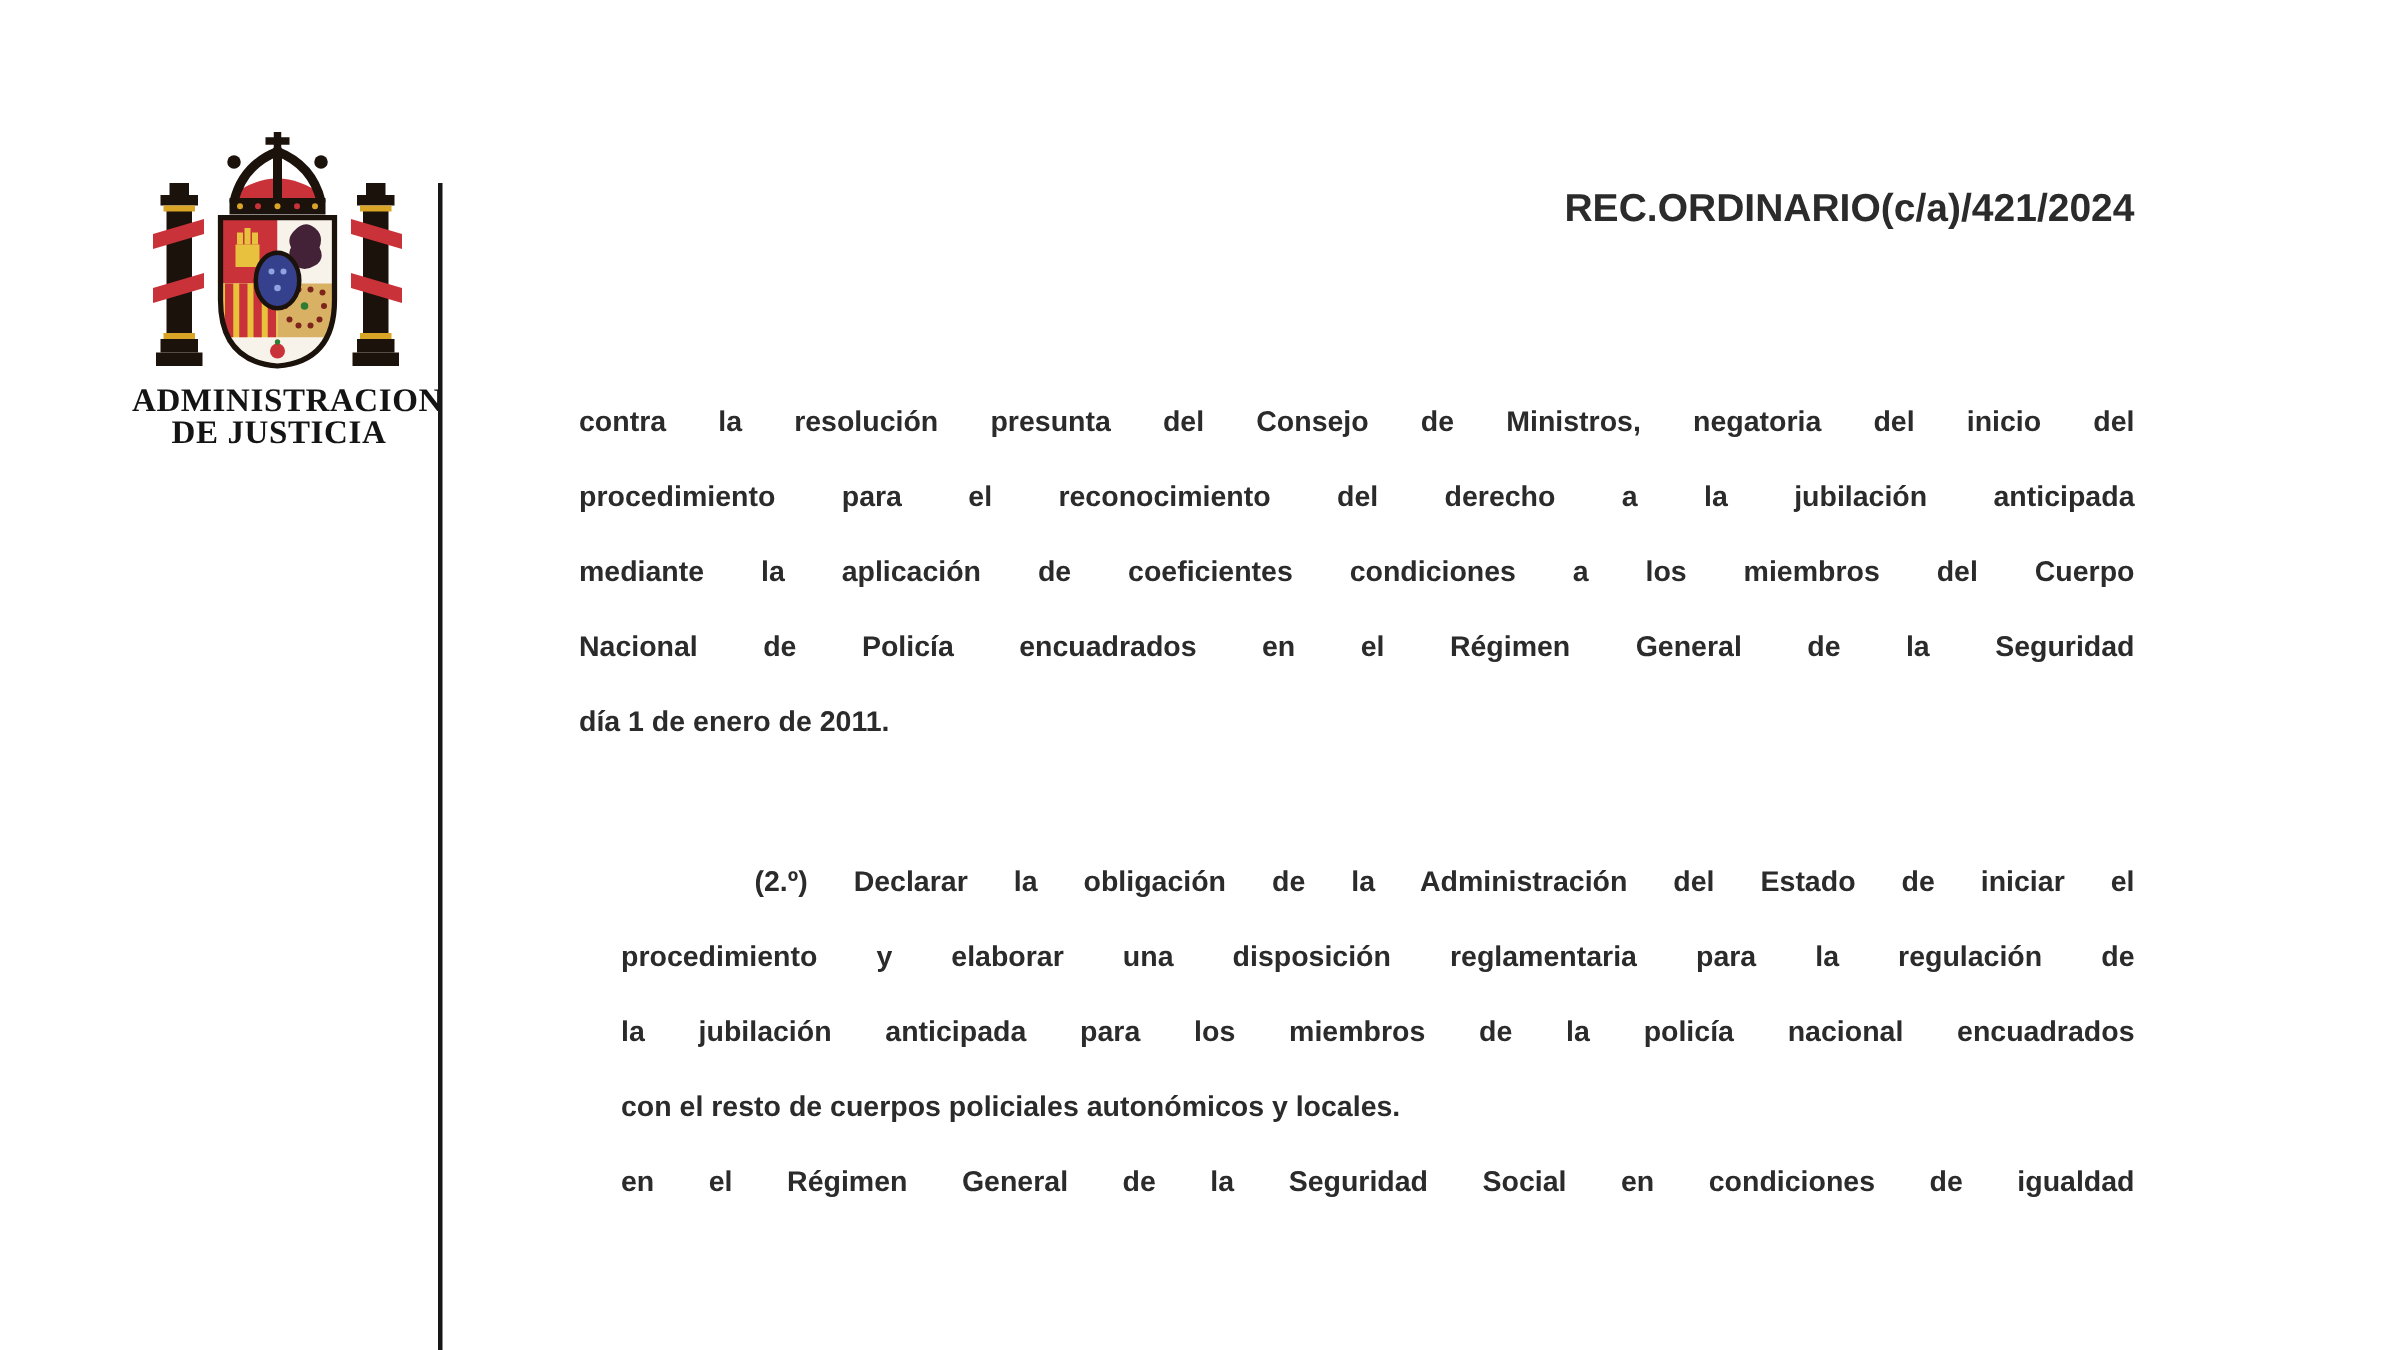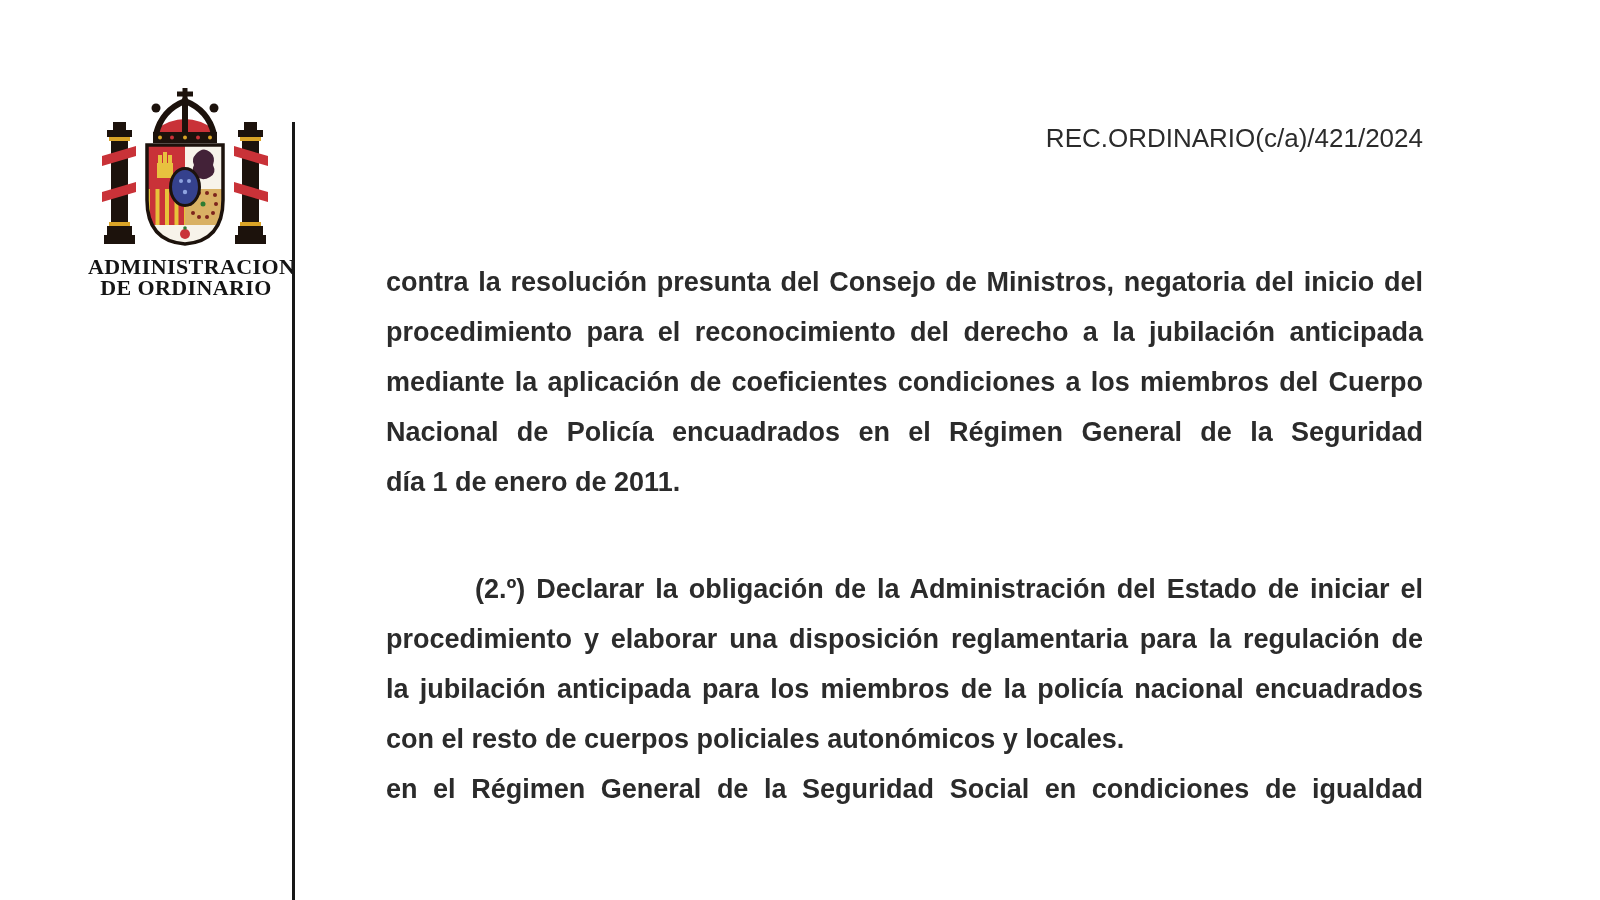--- a/index.html
+++ b/index.html
@@ -35,33 +35,33 @@
     left: 292px; top: 122px;
     width: 3px; height: 778px;
     background: var(--rule, #171717);
   }
   
   .case-ref {
     position: absolute;
     left: 386px; top: 123px; width: 1037px;
     text-align: right;
     font-size: 26px; line-height: 30px;
-    font-weight: normal;
+    font-weight: bold;
     color: var(--text, #2b2b2b);
   }
   
   .body-text {
     position: absolute;
     left: 386px; top: 257px; width: 1037px;
-    font-size: 27px; line-height: 50px;
+    font-size: 19px; line-height: 50px;
     font-weight: bold;
     color: var(--text, #2b2b2b);
   }
   .para { margin: 0; }
-  .para + .para { margin-top: 57px; }
+  .para + .para { margin-top: 57px; margin-left: 28px; }
   .line {
     text-align: justify;
     text-align-last: justify;
   }
   .line.last { text-align-last: left; }
   .line.indent { text-indent: 89px; }
 
   
   .em-dark   { fill: var(--emblem-dark, #1c120c); }
   .em-red    { fill: var(--emblem-red, #c93238); }
@@ -158,21 +158,21 @@
     <ellipse cx="83" cy="99" rx="14.5" ry="18.5" class="em-blue"></ellipse>
     <circle cx="79" cy="93" r="2" class="em-lightblue"></circle>
     <circle cx="87" cy="93" r="2" class="em-lightblue"></circle>
     <circle cx="83" cy="104" r="2.2" class="em-lightblue"></circle>
 
     <path d="M45,57 H121 V112 Q121,153 83,156 Q45,153 45,112 Z" class="em-outline"></path>
   </svg>
 
   <div class="emblem-caption">
     <div>ADMINISTRACION</div>
-    <div>DE ORDINARIO</div>
+    <div>DE JUSTICIA</div>
   </div>
 
   <div class="margin-rule"></div>
 
   <div class="case-ref">REC.ORDINARIO(c/a)/421/2024</div>
 
   <div class="body-text">
     <div class="para">
       <div class="line">contra la resolución presunta del Consejo de Ministros, negatoria del inicio del</div>
       <div class="line">procedimiento para el reconocimiento del derecho a la jubilación anticipada</div>

